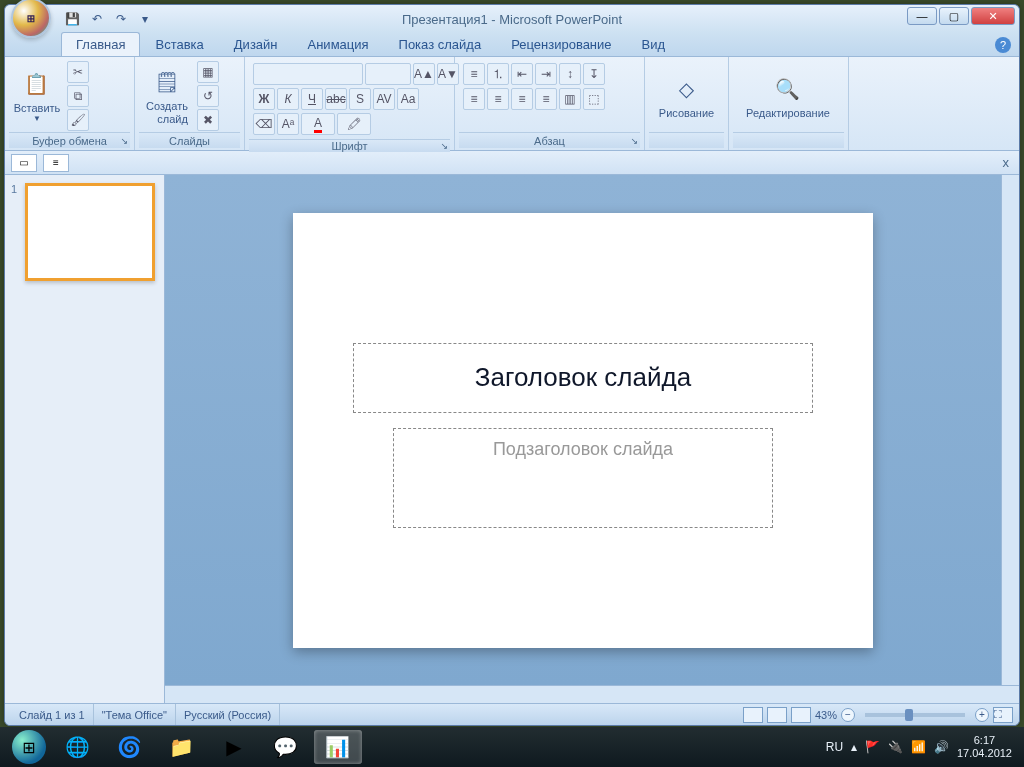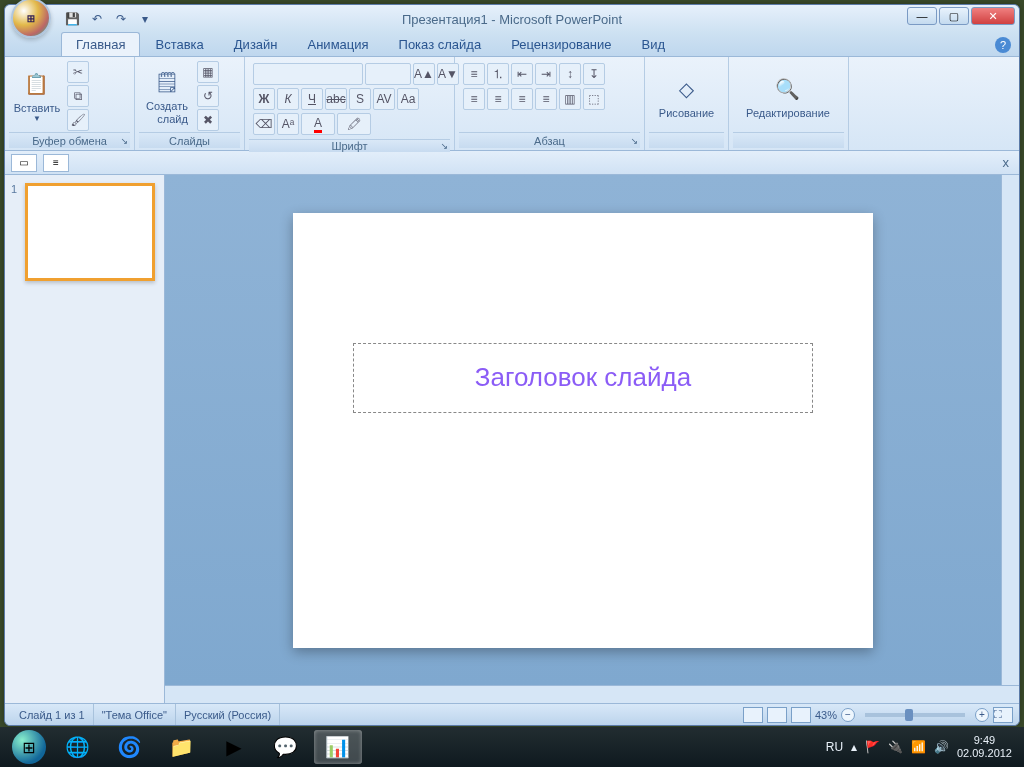--- a/index.html
+++ b/index.html
@@ -43,21 +43,21 @@
 
 
 .work { flex: 1; display: flex; background: #8fb3d6; overflow: hidden; }
 .thumbs { width: 160px; background: #e6eef8; border-right: 1px solid #9bb8d8; padding: 8px 6px; }
 .thumb-item { display: flex; gap: 4px; }
 .thumb-num { font-size: 11px; color: #5a7aa0; width: 10px; }
 .thumb { width: 130px; height: 98px; background: #fff; border: 3px solid #f0a030; box-shadow: 0 2px 4px rgba(0,0,0,.2); cursor: pointer; }
 .editor { flex: 1; display: flex; flex-direction: column; }
 .canvas-area { flex: 1; display: flex; align-items: center; justify-content: center; background: linear-gradient(#8fb3d6,#7fa8cf); position: relative; overflow: auto; }
 .slide { width: 580px; height: 435px; background: #fff; box-shadow: 0 4px 12px rgba(0,0,0,.3); position: relative; }
-.title-ph { position: absolute; left: 60px; top: 130px; width: 460px; height: 70px; border: 1px dashed #888; display: flex; align-items: center; justify-content: center; font-size: 26px; color: #8b5cf6; }
+.title-ph { position: absolute; left: 60px; top: 130px; width: 460px; height: 70px; border: 1px dashed #888; display: flex; align-items: center; justify-content: center; font-size: 26px; color: #0f172a; }
 .sub-ph { position: absolute; left: 100px; top: 215px; width: 380px; height: 100px; border: 1px dashed #888; display: flex; align-items: flex-start; justify-content: center; padding-top: 10px; font-size: 18px; color: #999; }
 .vscroll { width: 18px; background: #d6e6f6; border-left: 1px solid #9bb8d8; }
 .notes { height: 50px; background: #fff; border-top: 1px solid #9bb8d8; padding: 6px 10px; font-size: 16px; color: #666; margin: 0 18px 0 0; }
 .hscroll { height: 18px; background: #d6e6f6; border-top: 1px solid #9bb8d8; }
 
 
 .statusbar { height: 22px; background: linear-gradient(#d8e8f8,#bcd4ec); border-top: 1px solid #9bb8d8; display: flex; align-items: center; font-size: 11px; color: #3a5a8a; padding: 0 6px; border-radius: 0 0 6px 6px; }
 .status-seg { padding: 5px 8px; border-right: 1px solid #a8c2dc; height: 100%; display: flex; align-items: center; }
 .status-right { margin-left: auto; display: flex; align-items: center; gap: 4px; }
 .view-btn { width: 20px; height: 16px; border: 1px solid #7aa0c8; background: #e8f2fc; cursor: pointer; }
@@ -240,20 +240,21 @@
       <div class="thumb-item">
         <div class="thumb-num">1</div>
         <div class="thumb"></div>
       </div>
     </div>
     <div class="editor">
       <div style="flex:1;display:flex">
         <div class="canvas-area">
           <div class="slide">
             <div class="title-ph">Заголовок слайда</div>
+            <div class="sub-ph">Подзаголовок слайда</div>
           </div>
         </div>
         <div class="vscroll"></div>
       </div>
       <div class="hscroll"></div>
     </div>
   </div>
 
   <div class="statusbar">
     <div class="status-seg">Слайд 1 из 1</div>
@@ -285,17 +286,17 @@
   <div class="task-item">💬</div>
   <div class="task-item active">📊</div>
   <div class="tray">
     <span class="tray-ico">RU</span>
     <span class="tray-ico">▴</span>
     <span class="tray-ico">🚩</span>
     <span class="tray-ico">🔌</span>
     <span class="tray-ico">📶</span>
     <span class="tray-ico">🔊</span>
     <div class="tray-time">
-      <div>9:49</div>
-      <div>02.09.2012</div>
+      <div>6:17</div>
+      <div>17.04.2012</div>
     </div>
   </div>
 </div>
 
 </body></html>

